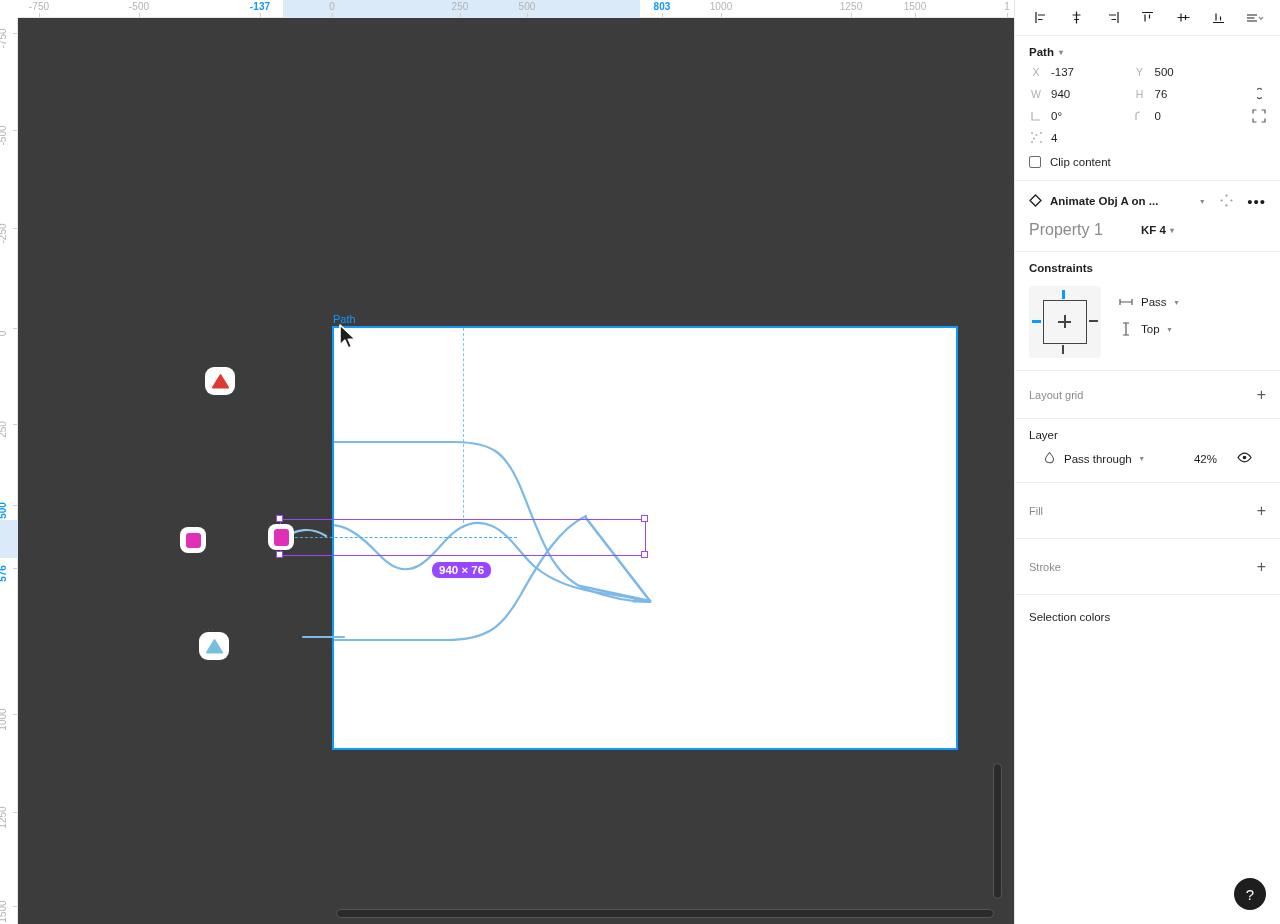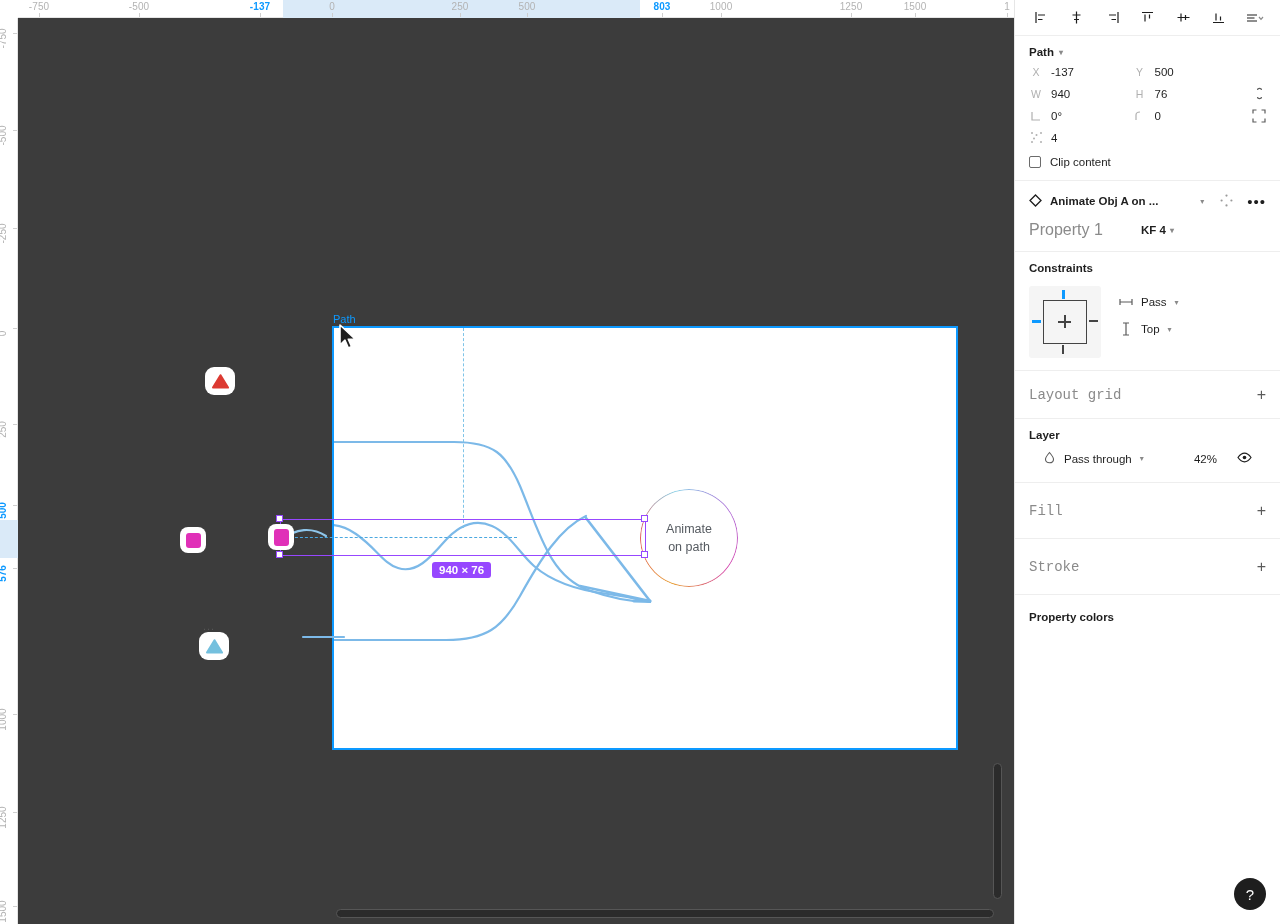--- a/index.html
+++ b/index.html
@@ -199,22 +199,22 @@
     width: 24px; height: 24px;
     display: flex; align-items: center; justify-content: center;
   }
 
   .sec { padding: 10px 14px 12px 14px; border-bottom: 1px solid #eeeeee; }
   .sec-title {
     font-size: 11.5px; font-weight: 700; color: #1e1e1e;
     display: flex; align-items: center; gap: 5px;
     margin-bottom: 8px;
   }
-  .sec-head-muted { font-size: 14px; color: #8a8a8a; font-family: Liberation Mono, monospace; }
-  .sec-head-strong { font-size: 11.5px; font-weight: 700; color: #1e1e1e; }
+  .sec-head-muted { font-size: 11px; color: #8a8a8a; }
+  .sec-head-strong { font-size: 11.5px; font-weight: 400; color: #1e1e1e; }
 
   .fld-grid {
     display: grid; grid-template-columns: 1fr 1fr 30px;
     row-gap: 8px; align-items: center;
   }
   .fld { display: flex; align-items: center; gap: 8px; }
   .fld-ico {
     width: 14px; display: flex; align-items: center; justify-content: center;
     color: #b0b0b0; font-size: 10.5px;
   }
@@ -329,42 +329,34 @@
 
     <svg width="1014" height="924" viewBox="0 0 1014 924" style="position:absolute; left:0; top:0; z-index:6; pointer-events:none;">
       <g fill="none" stroke="#7cb9e8" stroke-width="2.2" stroke-linecap="round">
         <path d="M 303 637 L 344 637"></path>
       </g>
       <g fill="none" stroke="#8fc6ea" stroke-width="2.2" stroke-linecap="round">
         <path d="M 281 540 C 296 528 312 527 326 536"></path>
       </g>
     </svg>
 
-    <div class="anim-circle" style="left:640px; top:489px; width:98px; height:98px;">
-      <div class="anim-ring"></div>
-      <div class="anim-ring2"></div>
-      <div style="position:relative; z-index:2;">
-        <div>Animate</div>
-        <div>on path</div>
-      </div>
-    </div>
 
     <div class="sel-line" style="left:280px; top:519px; width:366px; height:1.4px; z-index:22;"></div>
     <div class="sel-line" style="left:280px; top:555px; width:366px; height:1.4px; z-index:22;"></div>
     <div class="sel-line" style="left:280px; top:519px; width:1.4px; height:37px; z-index:22;"></div>
     <div class="sel-line" style="left:645px; top:519px; width:1.4px; height:37px; z-index:22;"></div>
 
     <div class="guide-dashed-h" style="left:285px; top:537px; width:232px; z-index:23;"></div>
 
     <div class="sel-handle" style="left:276px; top:515px;"></div>
     <div class="sel-handle" style="left:276px; top:551px;"></div>
     <div class="sel-handle" style="left:641px; top:515px;"></div>
     <div class="sel-handle" style="left:641px; top:551px;"></div>
 
-    <div class="size-badge" style="left:432px; top:562px;">940 × 76</div>
+    <div class="size-badge" style="left:432px; top:562px;border-radius:7px;">940 × 76</div>
 
     <div class="shape" style="left:205px; top:367px; z-index:10;">
       <div class="tri-badge" style="width:30px; height:28px;">
         <svg width="17" height="15" viewBox="0 0 17 15">
           <path d="M8.5 1.2 L16 13.6 L1 13.6 Z" fill="#dc3a32" stroke="#dc3a32" stroke-width="2" stroke-linejoin="round"></path>
         </svg>
       </div>
     </div>
 
     <div class="shape" style="left:180px; top:527px; z-index:10;">
@@ -659,18 +651,18 @@
       <span class="sec-head-muted">Fill</span>
       <span class="plus">+</span>
     </div>
 
     <div class="row-h" style="height:56px;">
       <span class="sec-head-muted">Stroke</span>
       <span class="plus">+</span>
     </div>
 
     <div style="padding:16px 14px 0 14px;">
-      <span class="sec-head-strong">Property colors</span>
+      <span class="sec-head-strong">Selection colors</span>
     </div>
   </div>
 
   <div class="help-btn">?</div>
 </div>
 
 </body></html>

